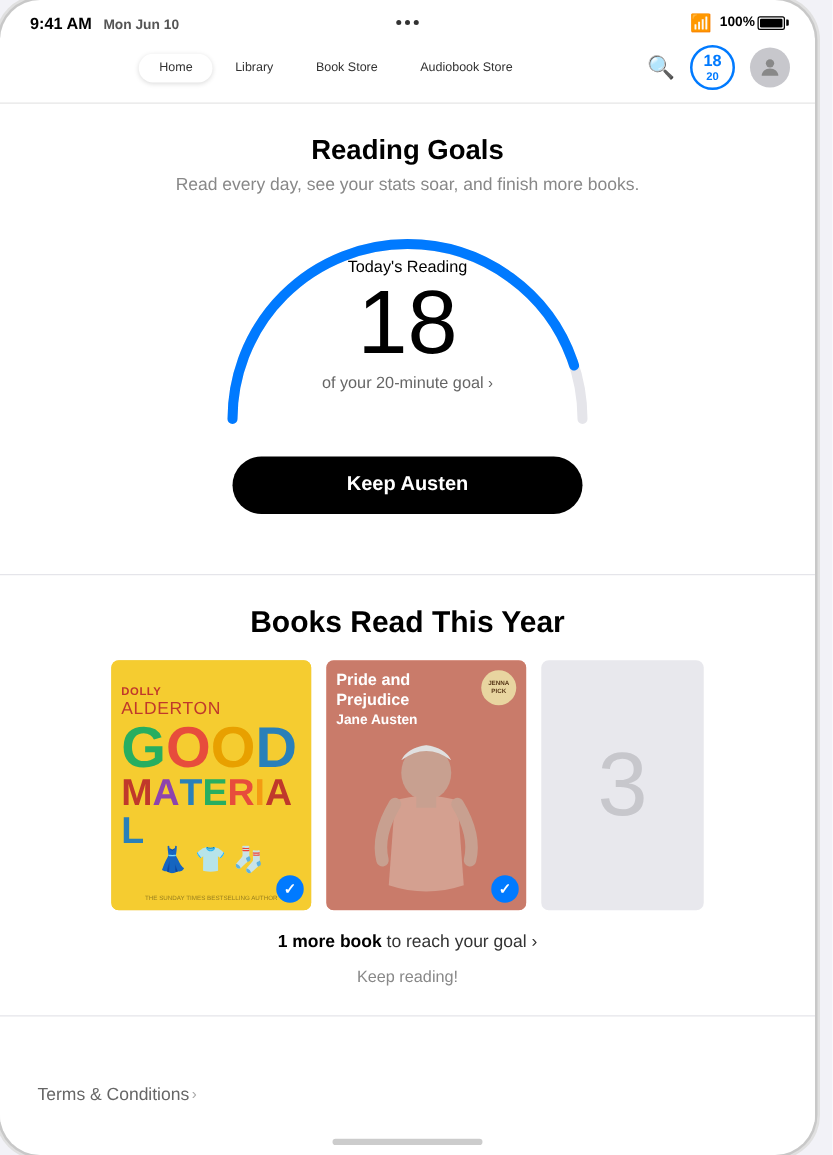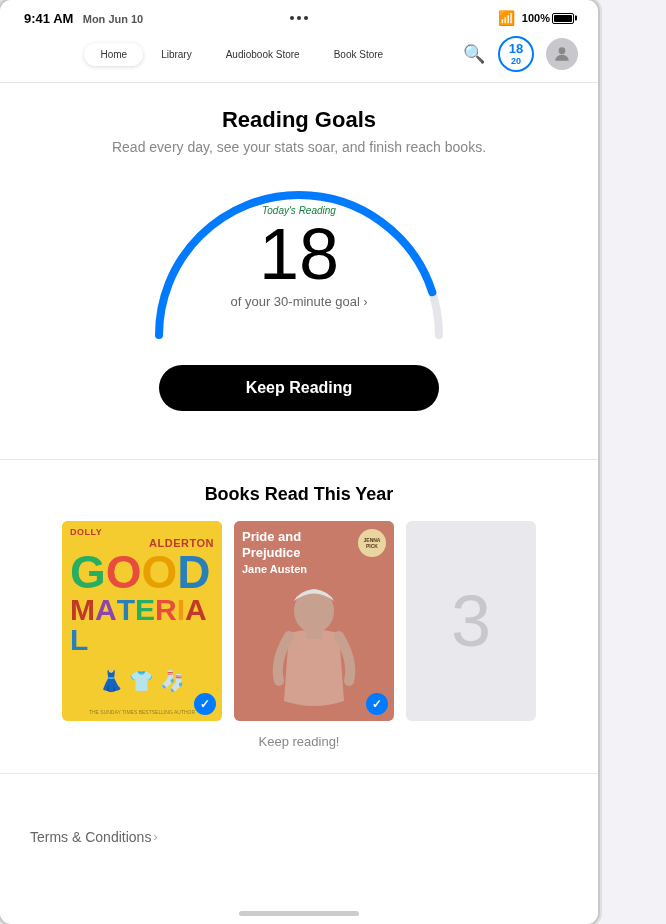--- a/index.html
+++ b/index.html
@@ -8,24 +8,24 @@
       width: 666px;
       height: 924px;
       background: #f2f2f7;
       font-family: -apple-system, BlinkMacSystemFont, 'Helvetica Neue', Arial, sans-serif;
       overflow: hidden;
       position: relative;
     }
 
     
     .ipad-frame {
-      width: 598px;
+      width: 652px;
       height: 924px;
       background: #fff;
-      border-radius: 11px;
+      border-radius: 32px;
       overflow: hidden;
       position: relative;
       box-shadow: 0 0 0 2px #c8c8c8, 0 0 0 4px #e0e0e0;
     }
 
     
     .status-bar {
       display: flex;
       justify-content: space-between;
       align-items: center;
@@ -222,25 +222,24 @@
     .gauge-text {
       position: absolute;
       top: 30px;
       left: 50%;
       transform: translateX(-50%);
       text-align: center;
       white-space: nowrap;
     }
 
     .gauge-label {
-      font-size: 10px;
-      color: #15803d;
+      font-size: 13px;
+      color: #000000;
       display: block;
       margin-bottom: 2px;
-      font-style: italic;
     }
 
     .gauge-number {
       font-size: 72px;
       font-weight: 200;
       color: #000;
       line-height: 1;
       display: block;
     }
 
@@ -278,21 +277,21 @@
       background: #e5e5ea;
       margin: 24px 0;
     }
 
     
     .books-section {
       padding: 0 20px;
     }
 
     .books-title {
-      font-size: 18px;
+      font-size: 24px;
       font-weight: 700;
       text-align: center;
       margin-bottom: 16px;
       color: #000;
     }
 
     .books-grid {
       display: flex;
       gap: 12px;
       justify-content: center;
@@ -406,21 +405,21 @@
 
     .cover1-full {
       width: 100%;
       height: 100%;
       background: #f5cc30;
       position: relative;
       overflow: hidden;
       display: flex;
       flex-direction: column;
       justify-content: flex-start;
-      padding: 6px 8px;
+      padding: 20px 8px;
     }
 
     .pride-cover-full {
       width: 100%;
       height: 100%;
       background: #c97b6a;
       position: relative;
       overflow: hidden;
       display: flex;
       flex-direction: column;
@@ -452,22 +451,22 @@
           <div class="battery-fill"></div>
         </div>
       </div>
     </div>
   </div>
 
   <div class="nav-bar">
     <div class="nav-tabs">
       <div class="nav-tab active">Home</div>
       <div class="nav-tab">Library</div>
+      <div class="nav-tab">Book Store</div>
       <div class="nav-tab">Audiobook Store</div>
-      <div class="nav-tab">Book Store</div>
     </div>
     <div class="nav-right">
       <span class="search-icon-nav">🔍</span>
       <div class="reading-badge">
         <div class="reading-badge-inner">
           <span style="font-size:13px;font-weight:700;color:#007aff;">18</span>
           <span style="font-size:9px;color:#007aff;display:block;line-height:1;">20</span>
         </div>
       </div>
       <div class="profile-icon">
@@ -476,52 +475,52 @@
           <path d="M4 20c0-4 3.6-7 8-7s8 3 8 7" fill="#888"></path>
         </svg>
       </div>
     </div>
   </div>
 
   <div class="main-content">
 
     <div class="reading-goals-section">
       <h2 class="reading-goals-title">Reading Goals</h2>
-      <p class="reading-goals-subtitle">Read every day, see your stats soar, and finish reach books.</p>
+      <p class="reading-goals-subtitle">Read every day, see your stats soar, and finish more books.</p>
 
       <div class="gauge-container">
         <svg class="gauge-svg" viewBox="0 0 320 170">
 
           <path d="M 20 160 A 140 140 0 0 1 300 160" fill="none" stroke="#e5e5ea" stroke-width="8" stroke-linecap="round"></path>
 
           <path d="M 20 160 A 140 140 0 0 1 300 160" fill="none" stroke="#007aff" stroke-width="8" stroke-linecap="round" stroke-dasharray="440" stroke-dashoffset="44"></path>
         </svg>
         <div class="gauge-text">
           <span class="gauge-label">Today's Reading</span>
           <span class="gauge-number">18</span>
           <span class="gauge-goal">
-            <span>of your 30-minute goal</span> <span style="font-size:12px;">›</span>
+            <span>of your 20-minute goal</span> <span style="font-size:12px;">›</span>
           </span>
         </div>
       </div>
 
-      <button class="keep-reading-btn">Keep Reading</button>
+      <button class="keep-reading-btn">Keep Austen</button>
     </div>
 
     <div class="divider"></div>
 
     <div class="books-section">
       <h3 class="books-title">Books Read This Year</h3>
 
       <div class="books-grid">
 
         <div class="book-cover book-cover-1">
           <div class="cover1-full">
             <div style="font-size:9px;font-weight:800;color:#c0392b;text-transform:uppercase;letter-spacing:0.5px;">DOLLY</div>
-            <div style="font-size:11px;font-weight:700;color:#c0392b;text-transform:uppercase;letter-spacing:0.5px;text-align:right;">ALDERTON</div>
+            <div style="font-size:14px;font-weight:400;color:#c0392b;text-transform:uppercase;letter-spacing:0.5px;">ALDERTON</div>
             <div style="display:flex;align-items:baseline;">
               <span style="font-size:46px;font-weight:900;color:#27ae60;line-height:1;">G</span>
               <span style="font-size:46px;font-weight:900;color:#e74c3c;line-height:1;">O</span>
               <span style="font-size:46px;font-weight:900;color:#e8a000;line-height:1;">O</span>
               <span style="font-size:46px;font-weight:900;color:#2980b9;line-height:1;">D</span>
             </div>
             <div style="display:flex;align-items:baseline;flex-wrap:wrap;">
               <span style="font-size:30px;font-weight:900;color:#c0392b;line-height:1;">M</span>
               <span style="font-size:30px;font-weight:900;color:#8e44ad;line-height:1;">A</span>
               <span style="font-size:30px;font-weight:900;color:#2980b9;line-height:1;">T</span>
@@ -566,20 +565,23 @@
           </div>
           <div class="checkmark-badge">✓</div>
         </div>
 
         <div class="book-cover book-cover-3">
           <span class="book-3-number">3</span>
         </div>
 
       </div>
 
+      <p class="books-goal-text">
+        <span class="highlight">1 more book</span><span> to reach your goal</span> <span>›</span>
+      </p>
       <p class="books-goal-sub">Keep reading!</p>
     </div>
 
     <div class="divider"></div>
 
     <div class="terms-section">
       <span class="terms-link">
         <span>Terms &amp; Conditions</span>
         <span class="chevron">›</span>
       </span>

